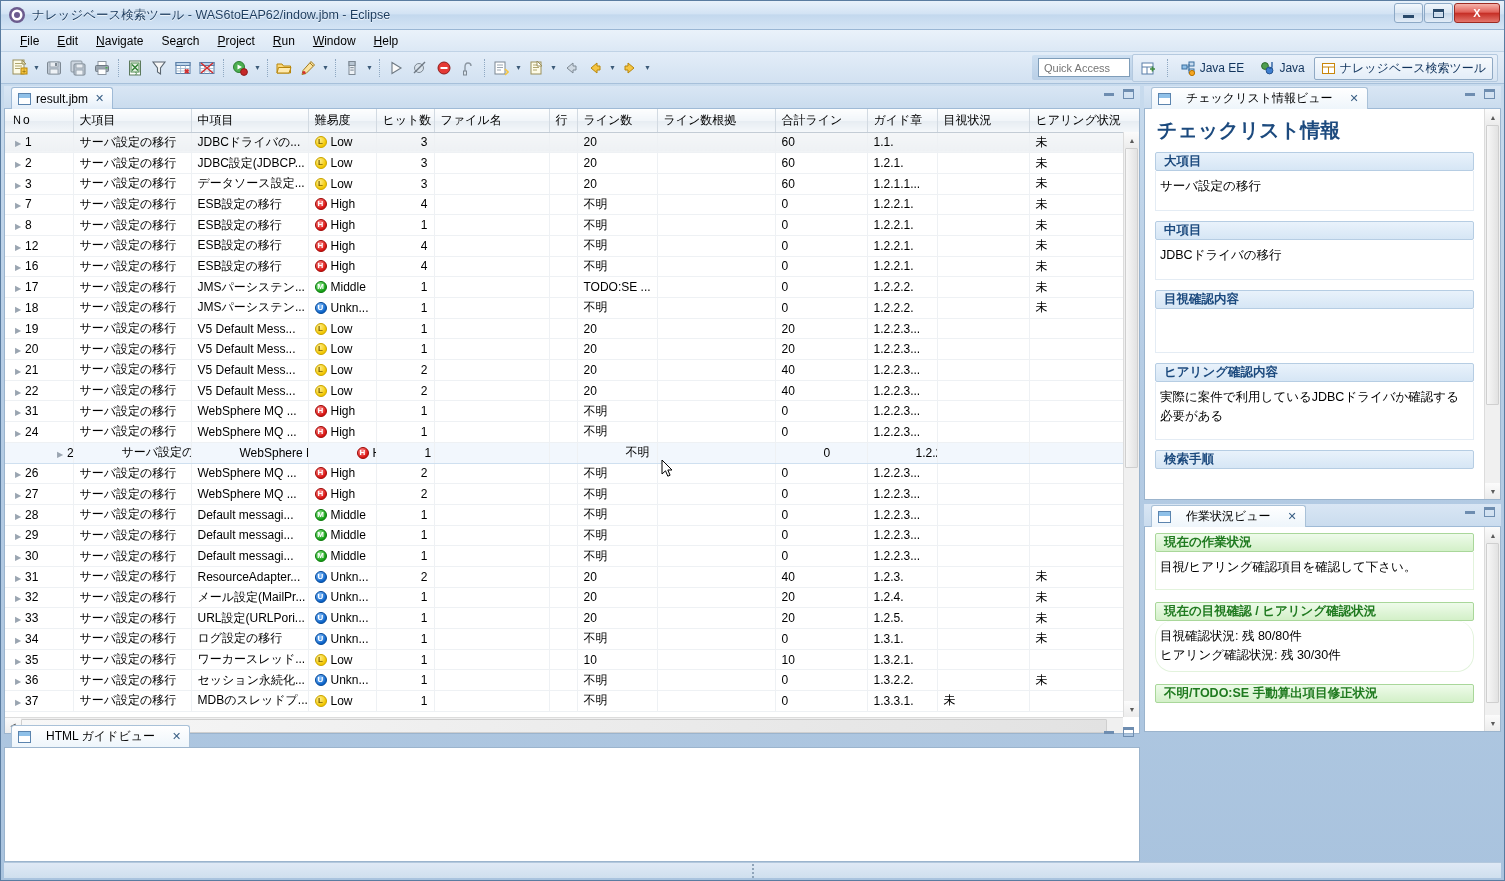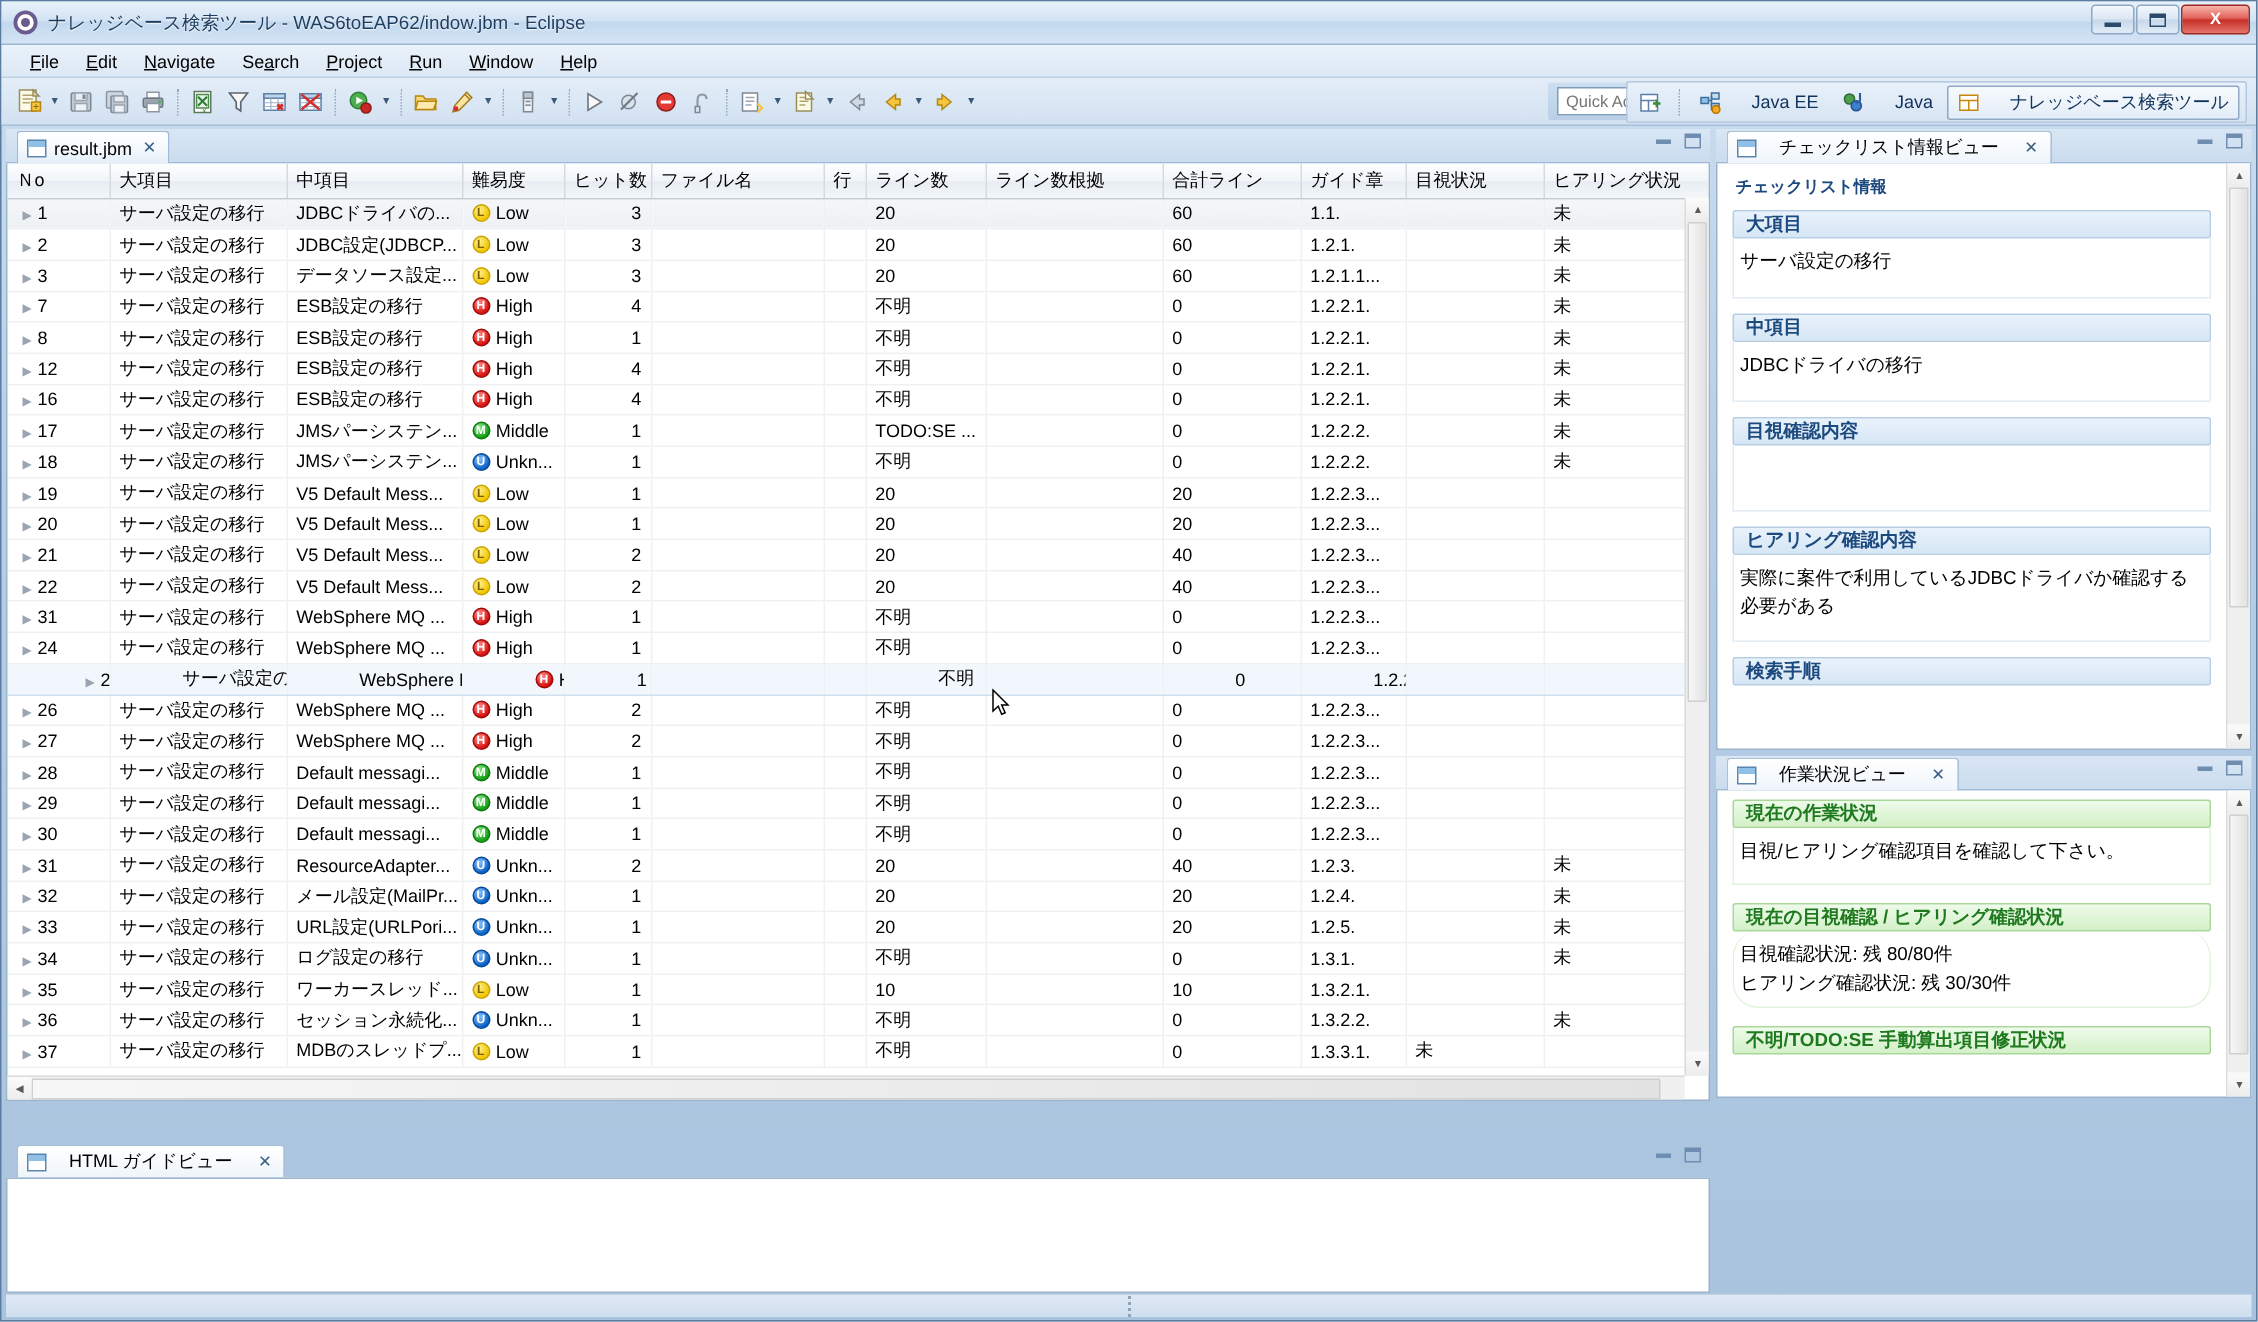--- a/index.html
+++ b/index.html
@@ -88,21 +88,21 @@
     position:absolute; right: 368px; top: 3px; width: 104px; height: 25px;
     background: linear-gradient(to bottom,#cddff1,#b9cfe6); border-radius:2px;
   }
   #persp-bar {
     position: absolute; right: 6px; top: 2px; height: 28px;
     display: flex; align-items: center; gap: 2px;
     background: linear-gradient(to bottom,#e9f1fa,#d6e4f2);
     border: 1px solid #b4c9df; border-radius: 2px; padding: 0 4px;
   }
   .persp {
-    display:flex; align-items:center; gap:20px; padding: 2px 6px; font-size:12px; color:#10335c;
+    display:flex; align-items:center; gap:4px; padding: 2px 6px; font-size:12px; color:#10335c;
     border:1px solid transparent; border-radius:2px; white-space:nowrap;
   }
   .persp.active {
     border-color:#8fa9c4; background: linear-gradient(to bottom,#f7fafd,#e3edf8);
   }
 
   
   #main {
     position: absolute; left: 3px; top: 85px; right: 3px; bottom: 18px;
   }
@@ -187,21 +187,21 @@
     font-size:7px; color:#5a5a5a;
     background: linear-gradient(to bottom,#fbfbfb,#ececec);
   }
   .sb-thumb {
     background: linear-gradient(to right,#f7f7f7,#e2e2e2);
     border:1px solid #cfcfcf; border-radius:1px;
   }
 
   
   #bottom-view {
-    position:absolute; left:0; top: 676px; width: 1136px; bottom: 0;
+    position:absolute; left:0; top: 638px; width: 1136px; bottom: 0;
   }
   .view-tabbar { height: 23px; position: relative; }
   .vtab {
     position:absolute; left:7px; top:1px; height:22px; display:flex; align-items:center;
     padding: 0 8px 0 6px; gap:15px;
     background: linear-gradient(to bottom,#ffffff,#eef5fb);
     border: 1px solid #a9c1d8; border-bottom:none; border-radius:3px 3px 0 0;
     font-size:12px; color:#000; white-space:nowrap;
   }
   .view-body {
@@ -220,21 +220,21 @@
   .rv-body {
     position:absolute; left:0; top:23px; right:0; bottom:0;
     background:#fff; border:1px solid #9bb4cd; border-top:none; overflow:hidden;
   }
   .rv-content { position:absolute; left:0; top:0; right:16px; bottom:0; padding: 6px 10px; overflow:hidden; }
   .rv-scroll {
     position:absolute; right:0; top:0; width:16px; bottom:0;
     background:#f0f0f0; border-left:1px solid #dcdcdc;
   }
 
-  .cl-title { font-size: 11px; font-weight: bold; color: #1c4a7e; margin: 2px 0 8px 2px; }
+  .cl-title { font-size: 20px; font-weight: bold; color: #1c4a7e; margin: 2px 0 8px 2px; }
   .sec-head {
     height: 19px; display:flex; align-items:center; padding-left: 8px;
     font-size: 12.5px; font-weight:bold; color:#1c4a7e;
     background: linear-gradient(to bottom, #e9f2fb 0%, #d6e6f5 100%);
     border: 1px solid #b6cde3; border-radius: 2px;
   }
   .sec-body {
     padding: 6px 4px 6px 4px; font-size: 12.5px; color:#000; line-height: 1.5;
     border-left:1px solid #e4ecf4; border-right:1px solid #e4ecf4; border-bottom:1px solid #e4ecf4;
   }

